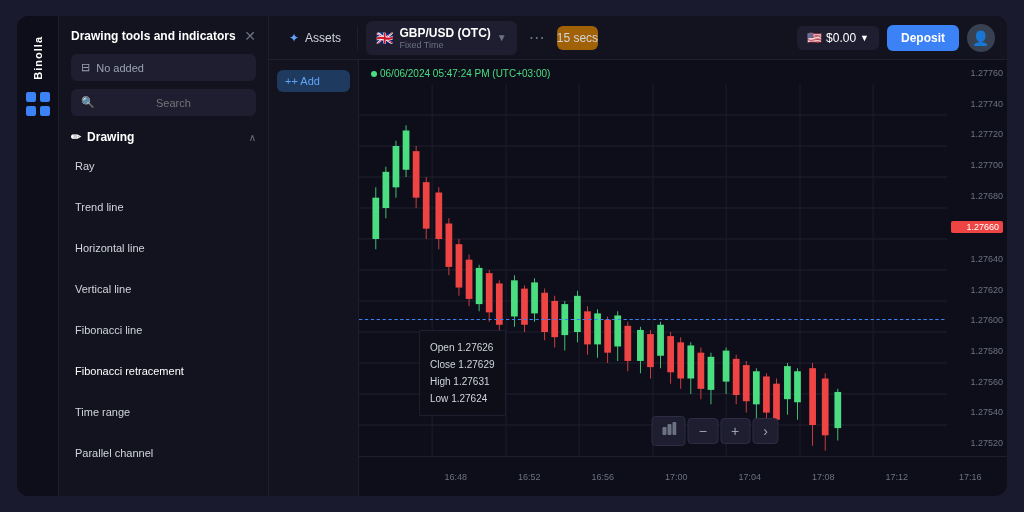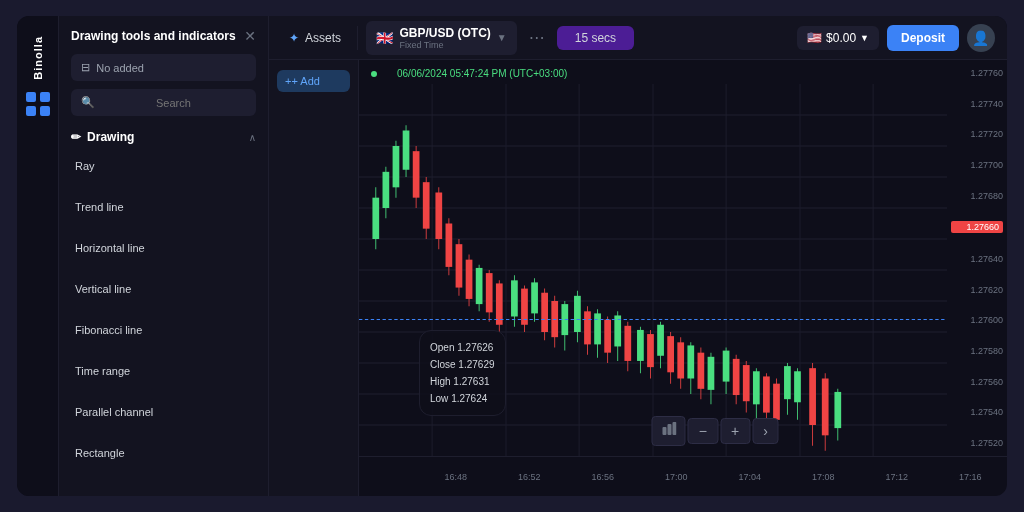--- a/index.html
+++ b/index.html
@@ -186,23 +186,23 @@
       color: #6b7280;
       font-size: 9px;
     }
     .three-dots {
       color: #6b7280;
       font-size: 16px;
       cursor: pointer;
       padding: 0 4px;
     }
     .time-selector {
-      background: #4c1d95;
-      border-radius: 6px;
-      padding: 5px 18px;
+      background: #a16207;
+      border-radius: 6px;
+      padding: 5px 0;
       color: #d1d5db;
       font-size: 12px;
       cursor: pointer;
     }
     .spacer { flex: 1; }
     .balance-btn {
       display: flex;
       align-items: center;
       gap: 4px;
       background: #1e1e30;
@@ -240,21 +240,21 @@
       overflow: hidden;
     }
     .chart-timestamp {
       position: absolute;
       top: 8px;
       left: 12px;
       color: #4ade80;
       font-size: 10px;
       display: flex;
       align-items: center;
-      gap: 20px;
+      gap: 3px;
     }
     .dot-green {
       width: 6px; height: 6px;
       background: #4ade80;
       border-radius: 50%;
     }
     
     .price-axis {
       position: absolute;
       right: 0;
@@ -304,21 +304,21 @@
       right: 60px;
       bottom: 40px;
     }
     
     .ohlc-tooltip {
       position: absolute;
       left: 60px;
       bottom: 80px;
       background: rgba(14,14,26,0.85);
       border: 1px solid #1e1e2e;
-      border-radius: 12px;
+      border-radius: 1px;
       padding: 8px 10px;
       font-size: 10px;
       color: #d1d5db;
       line-height: 1.7;
     }
     
     .assets-panel {
       width: 90px;
       background: #131320;
       border-right: 1px solid #1e1e2e;
@@ -376,20 +376,21 @@
       </span>
       <span style="color:#6b7280;font-size:10px;">∧</span>
     </div>
     <div class="drawing-items">
 
     <div class="drawing-item">Ray</div>
         <div class="drawing-item">Trend line</div>
         <div class="drawing-item">Horizontal line</div>
         <div class="drawing-item">Vertical line</div>
         <div class="drawing-item">Fibonacci line</div>
+        <div class="drawing-item highlighted" style="position: relative;">Fibonacci retracement</div>
         <div class="drawing-item">Time range</div>
         <div class="drawing-item">Parallel channel</div>
         <div class="drawing-item">Rectangle</div>
         <div class="drawing-item">Sum</div>
       </div>
   </div>
 
   <div style="flex:1;display:flex;flex-direction:column;">
 
     <div class="top-bar">

